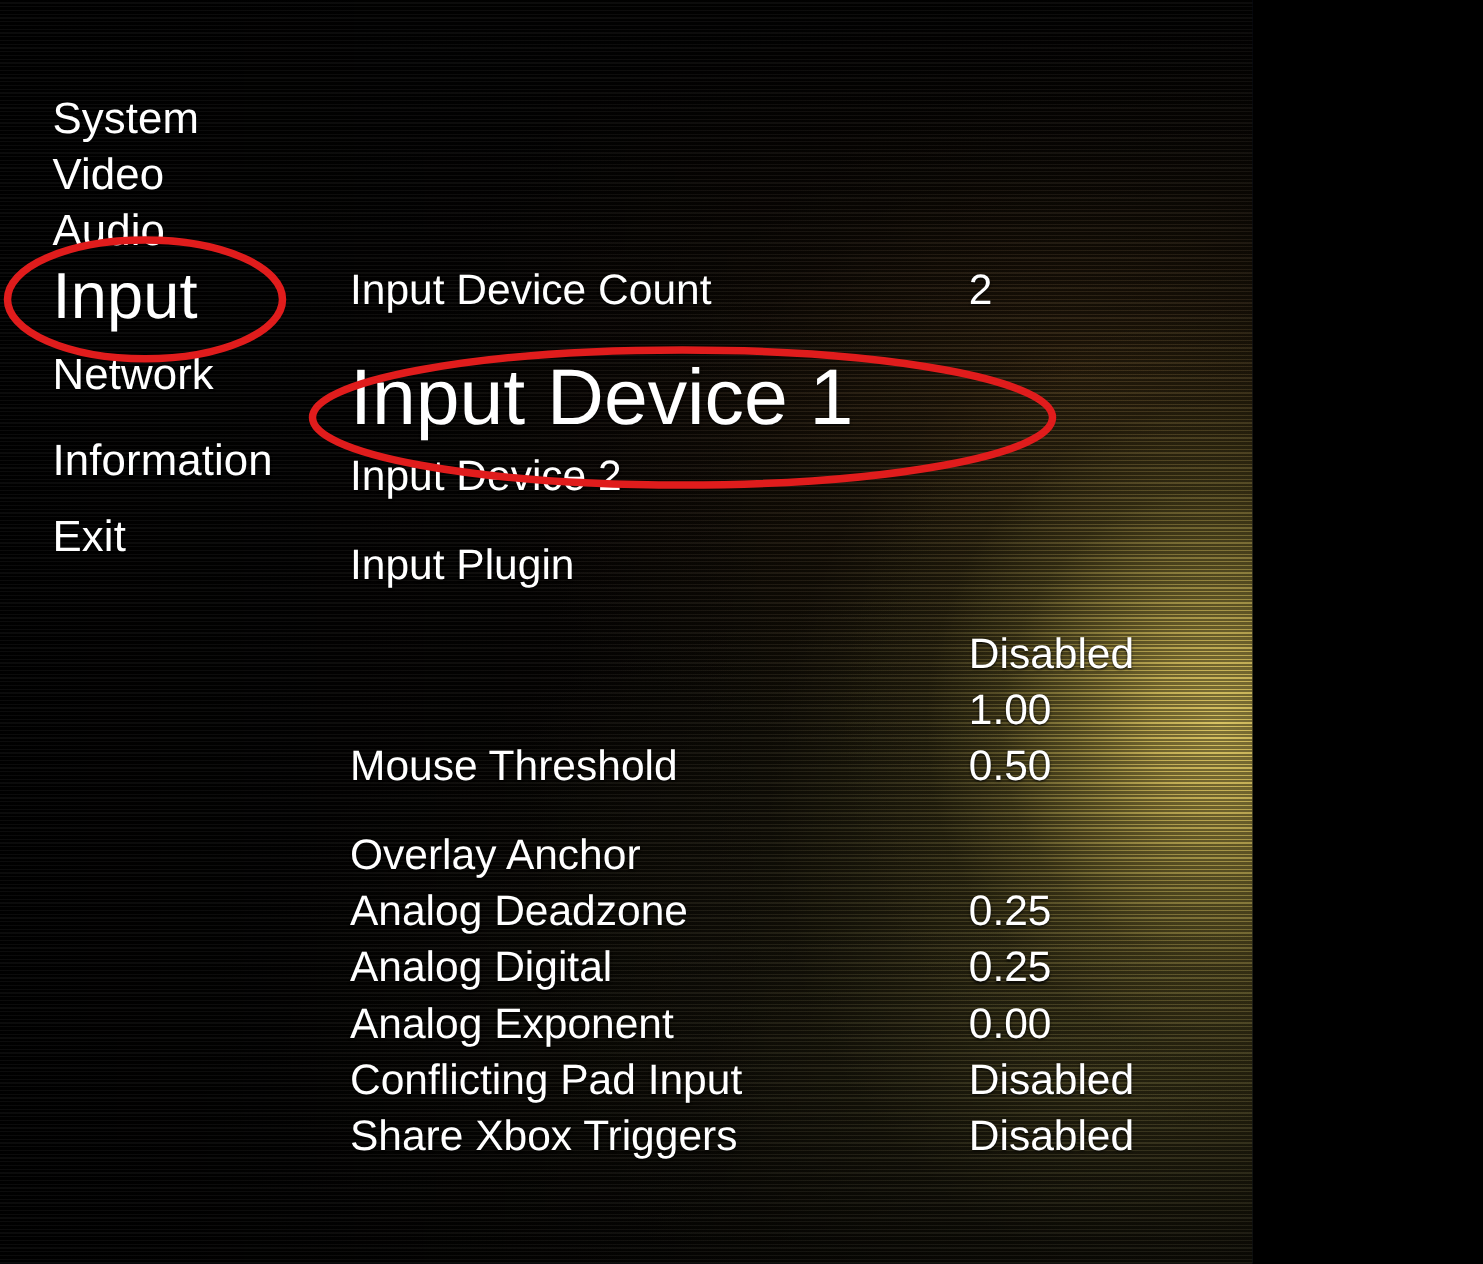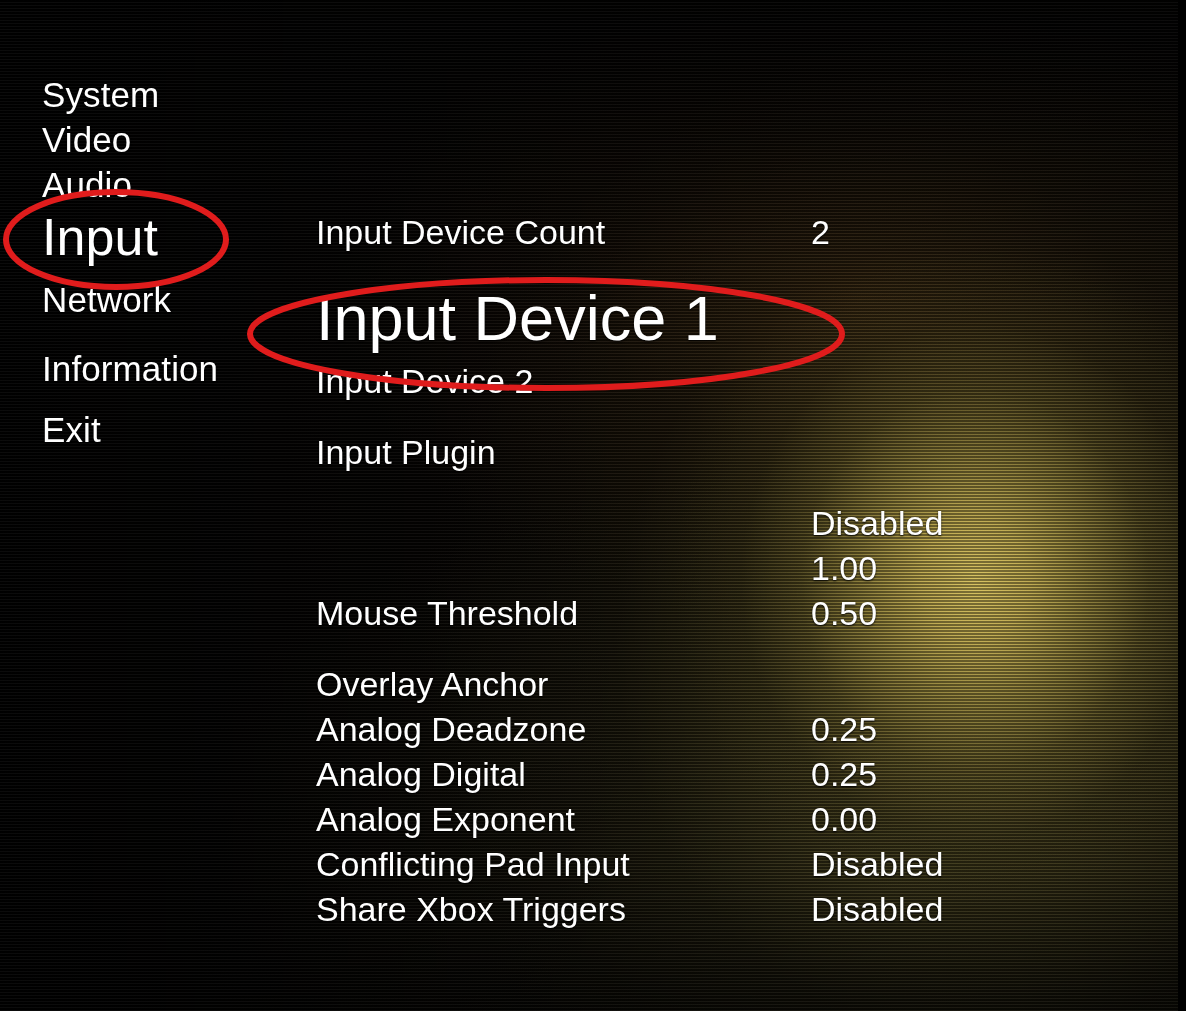--- a/index.html
+++ b/index.html
@@ -3,21 +3,21 @@
 <meta charset="utf-8">
 <style>
   html, body {
     margin: 0;
     padding: 0;
     background: #000;
   }
 
   #screen {
     position: relative;
-    width: 1178px;
+    width: 1002px;
     height: 1011px;
     overflow: hidden;
     background: #0f172a;
     font-family: "Liberation Sans", sans-serif;
     -webkit-font-smoothing: antialiased;
   }
 
   
   .bg-base {
     position: absolute;
@@ -109,21 +109,20 @@
     position: absolute;
     left: 280px;
     top: 210px;
     width: 760px;
   }
   .row {
     position: relative;
     display: flex;
     align-items: baseline;
     height: 45px;
-    margin-left: 36px;
   }
   .row .label {
     color: #ffffff;
     font-size: 34px;
     line-height: 45px;
     white-space: nowrap;
     text-shadow: 0 1px 2px rgba(0,0,0,0.9);
   }
   .row .value {
     position: absolute;

